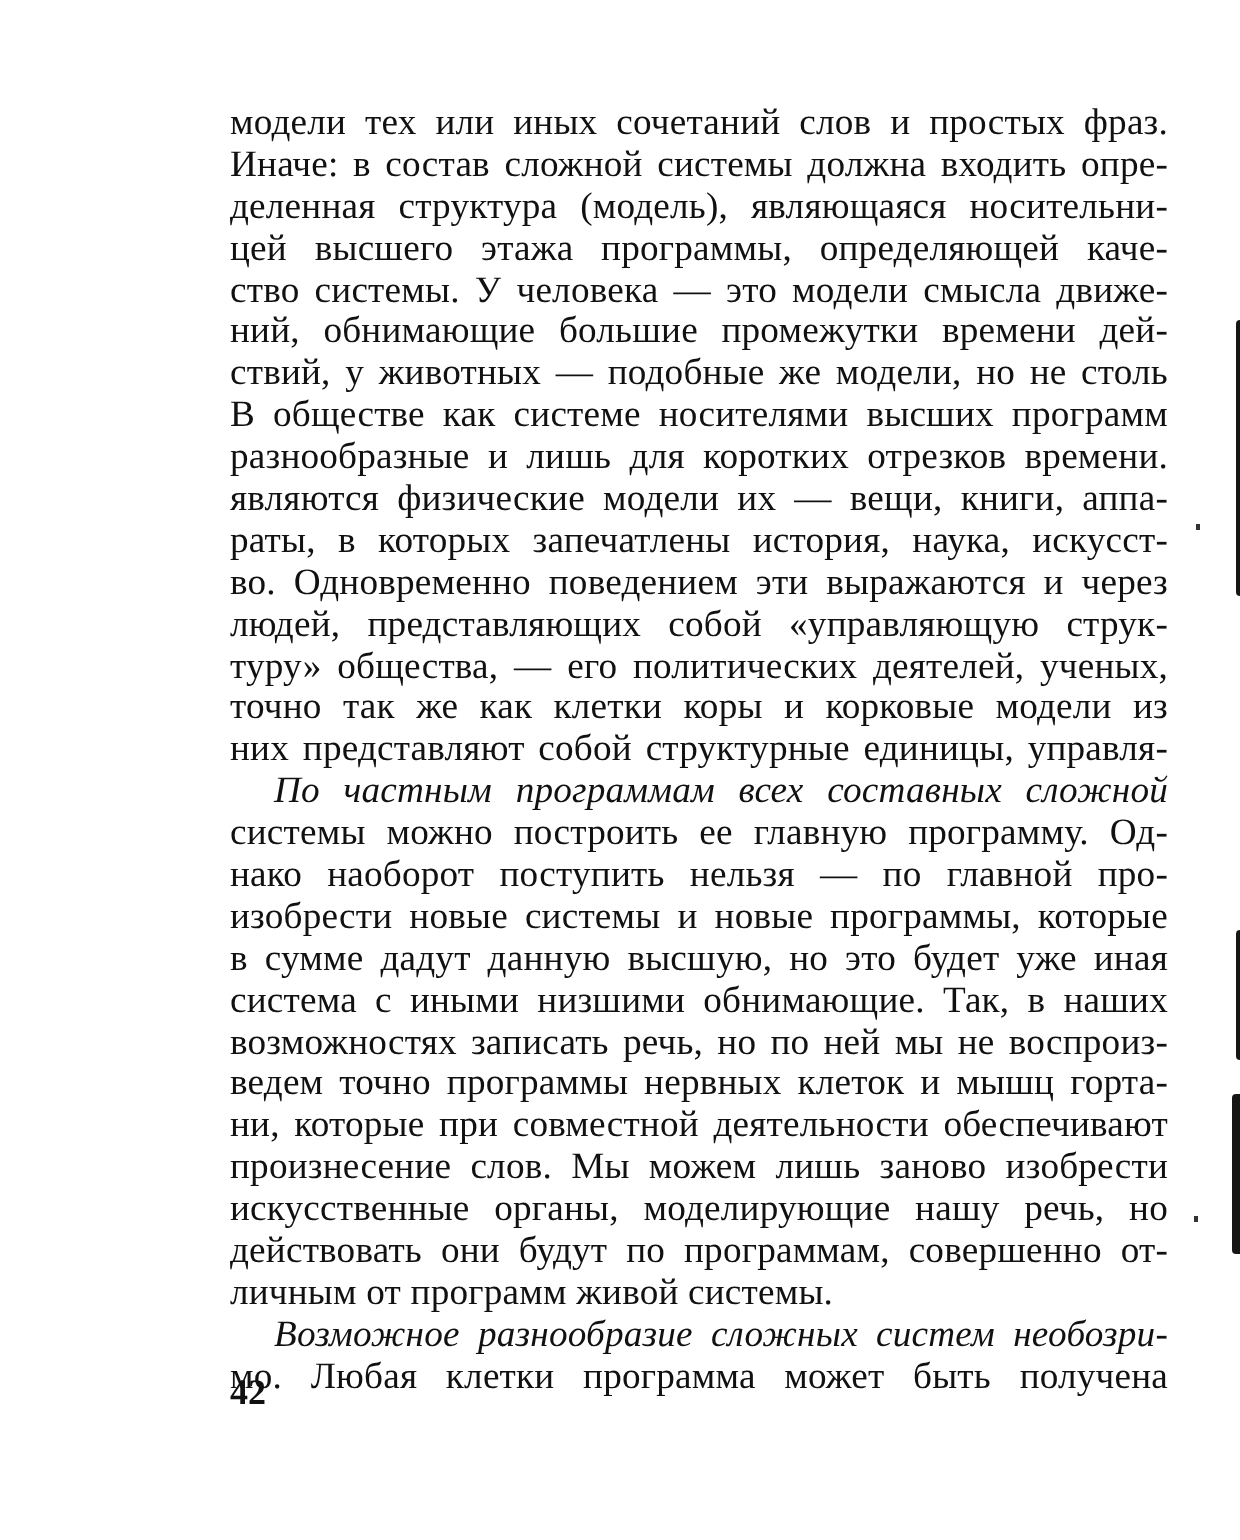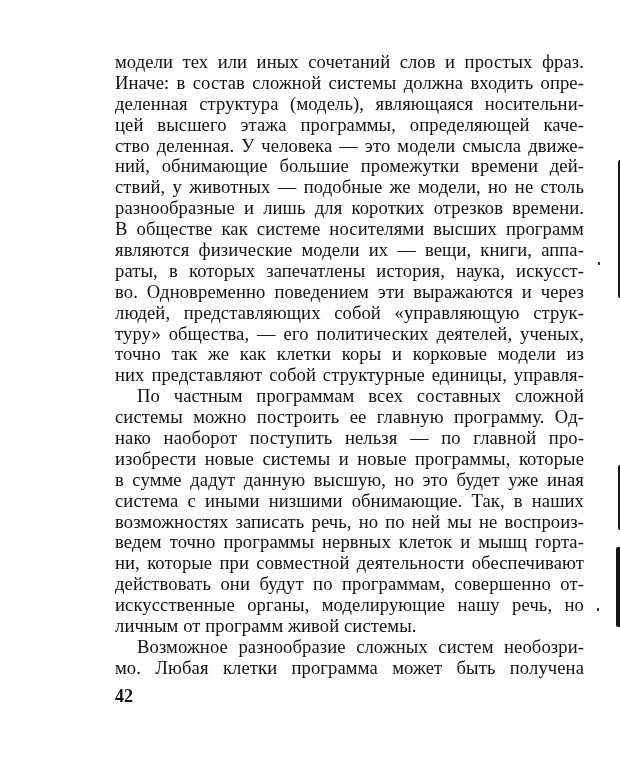--- a/index.html
+++ b/index.html
@@ -36,20 +36,21 @@
       white-space: nowrap;
       text-align: justify;
       text-align-last: justify;
       letter-spacing: 0.1px;
     }
     .line.last {
       text-align-last: left;
     }
     .line.indent {
       padding-left: 22px;
+      font-style: italic;
     }
     .page-number {
       position: absolute;
       left: 101px;
       top: 686px;
       font-size: 18px;
       font-weight: bold;
       color: #111;
     }
     
@@ -85,43 +86,44 @@
 </head>
 <body>
 
 <div class="page">
 
   <div class="text-block">
     <span class="line">модели тех или иных сочетаний слов и простых фраз.</span>
     <span class="line">Иначе: в состав сложной системы должна входить опре-</span>
     <span class="line">деленная структура (модель), являющаяся носительни-</span>
     <span class="line">цей высшего этажа программы, определяющей каче-</span>
-    <span class="line">ство деленная. У человека — это модели смысла движе-</span>
+    <span class="line">ство системы. У человека — это модели смысла движе-</span>
     <span class="line">ний, обнимающие большие промежутки времени дей-</span>
     <span class="line">ствий, у животных — подобные же модели, но не столь</span>
+    <span class="line">В обществе как системе носителями высших программ</span>
     <span class="line">разнообразные и лишь для коротких отрезков времени.</span>
-    <span class="line">В обществе как системе носителями высших программ</span>
     <span class="line">являются физические модели их — вещи, книги, аппа-</span>
     <span class="line">раты, в которых запечатлены история, наука, искусст-</span>
     <span class="line">во. Одновременно поведением эти выражаются и через</span>
     <span class="line">людей, представляющих собой «управляющую струк-</span>
     <span class="line">туру» общества, — его политических деятелей, ученых,</span>
     <span class="line">точно так же как клетки коры и корковые модели из</span>
     <span class="line">них представляют собой структурные единицы, управля-</span>
     <span class="line indent">По частным программам всех составных сложной</span>
     <span class="line">системы можно построить ее главную программу. Од-</span>
     <span class="line">нако наоборот поступить нельзя — по главной про-</span>
     <span class="line">изобрести новые системы и новые программы, которые</span>
     <span class="line">в сумме дадут данную высшую, но это будет уже иная</span>
     <span class="line">система с иными низшими обнимающие. Так, в наших</span>
     <span class="line">возможностях записать речь, но по ней мы не воспроиз-</span>
     <span class="line">ведем точно программы нервных клеток и мышц горта-</span>
     <span class="line">ни, которые при совместной деятельности обеспечивают</span>
+    <span class="line">произнесение слов. Мы можем лишь заново изобрести</span>
+    <span class="line">искусственные органы, моделирующие нашу речь, но</span>
     <span class="line">действовать они будут по программам, совершенно от-</span>
-    <span class="line">искусственные органы, моделирующие нашу речь, но</span>
     <span class="line last">личным от программ живой системы.</span>
     <span class="line indent">Возможное разнообразие сложных систем необозри-</span>
     <span class="line">мо. Любая клетки программа может быть получена</span>
   </div>
 
   <div class="page-number">42</div>
 
   <div class="edge-line"></div>
   <div class="edge-line top"></div>
   <div class="smudge s1"></div>

